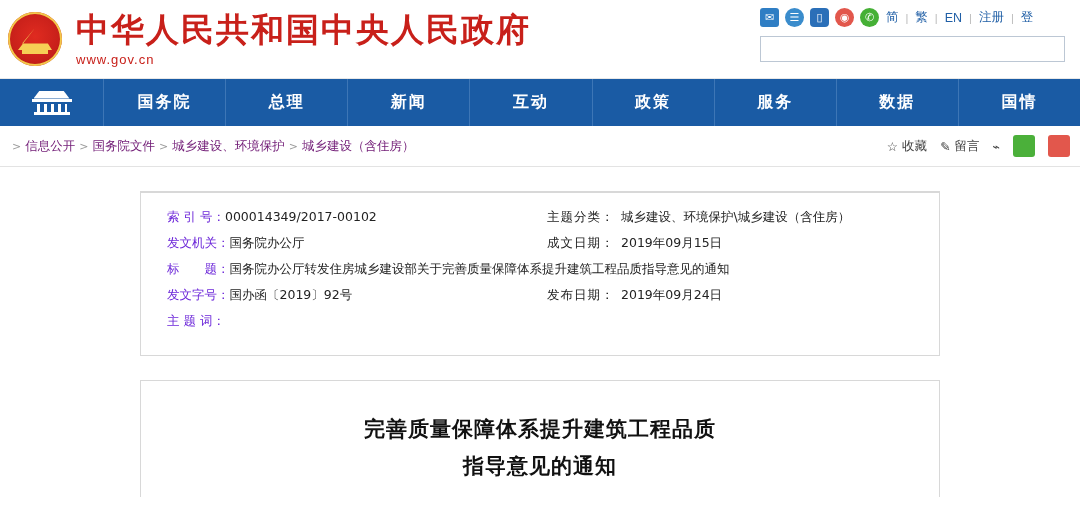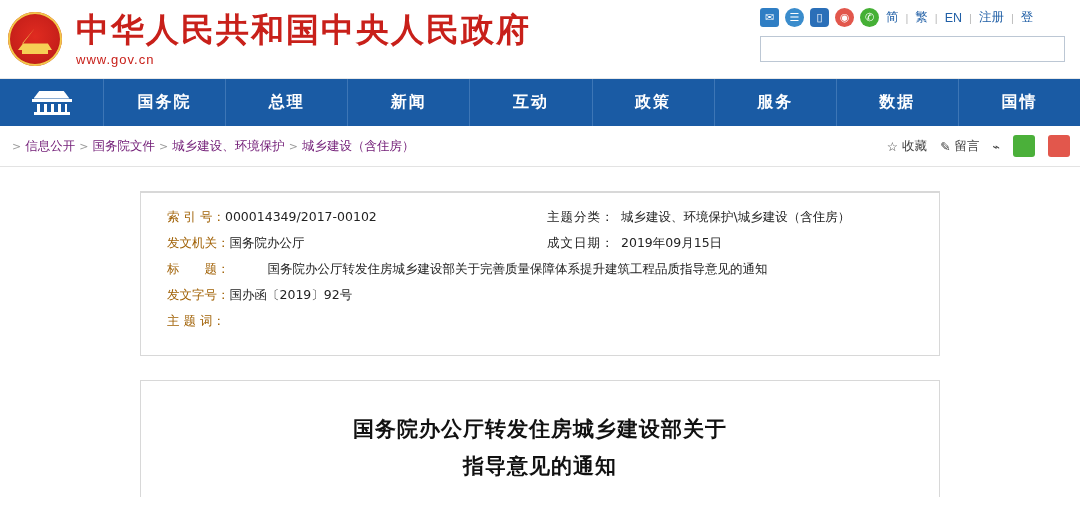--- a/index.html
+++ b/index.html
@@ -233,24 +233,23 @@
     font-family: "DejaVu Sans", "Liberation Sans", sans-serif;
   }
   .info-row {
     display: flex;
     margin-bottom: 9px;
     line-height: 1.35;
   }
   .cell {
     display: flex;
     align-items: center;
-    gap: 38px;
   }
   .lbl {
-    color: #a16207;
+    color: #6d28d9;
     white-space: nowrap;
   }
   .val { color: #222; }
   .col-left { width: 380px; display: flex; }
   .col-right { flex: 1; display: flex; }
   .lbl-r { width: 74px; white-space: nowrap; letter-spacing: 1px; }
 
   
   .title-box {
     width: 800px;
@@ -381,28 +380,32 @@
         <span class="lbl lbl-w">标　　题：</span>
         <span class="val">国务院办公厅转发住房城乡建设部关于完善质量保障体系提升建筑工程品质指导意见的通知</span>
       </div>
     </div>
 
     <div class="info-row">
       <div class="col-left">
         <span class="lbl lbl-w">发文字号：</span>
         <span class="val">国办函〔2019〕92号</span>
       </div>
+      <div class="col-right">
+        <span class="lbl-r">发布日期：</span>
+        <span class="val">2019年09月24日</span>
+      </div>
     </div>
 
     <div class="info-row" style="margin-bottom:12px">
       <div class="cell" style="width:100%">
         <span class="lbl lbl-w">主 题 词：</span>
         <span class="val"></span>
       </div>
     </div>
 
   </div>
 
   <div class="title-box">
-    <div class="doc-title">国务院办公厅转发住房城乡建设部关于</div>
+    <div class="doc-title">完善质量保障体系提升建筑工程品质</div>
     <div class="doc-title">指导意见的通知</div>
   </div>
 </div>
 
 </body></html>

